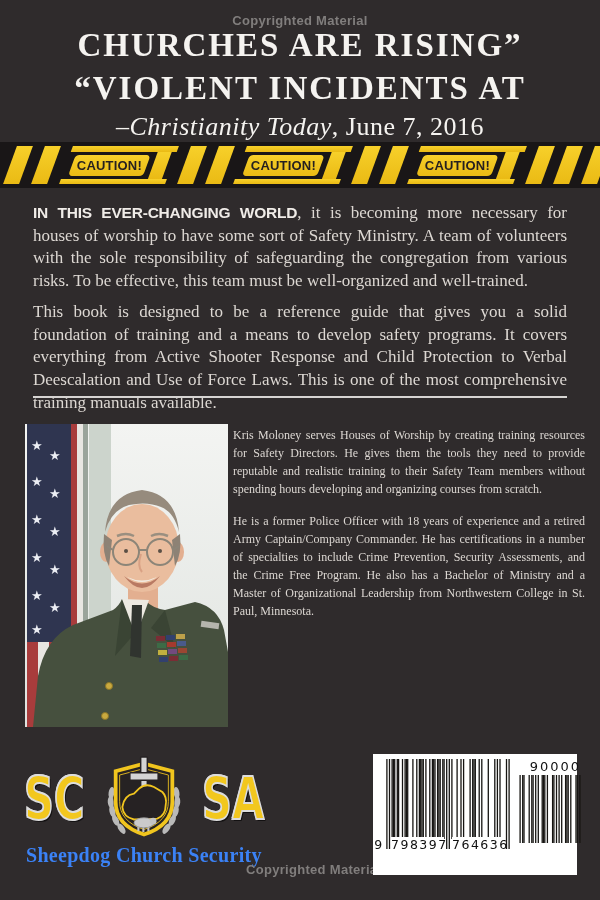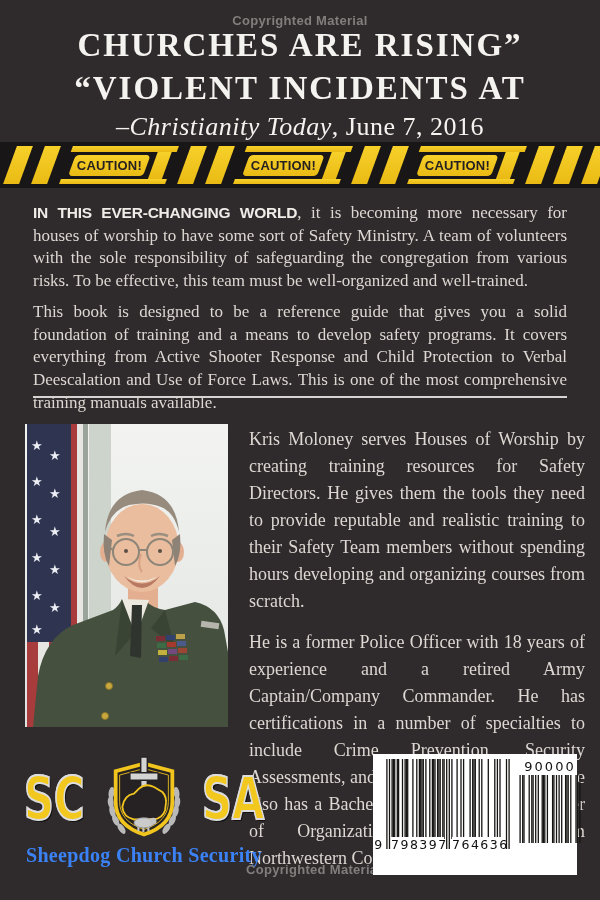--- a/index.html
+++ b/index.html
@@ -38,21 +38,21 @@
   .p1{top:202px;}
   .p2{top:301px;}
   .lead{font-family:"Liberation Sans",sans-serif;font-weight:bold;font-size:15.5px;
         letter-spacing:-.2px;color:#f0ece8;}
   .divider{position:absolute;top:396px;left:33px;right:33px;height:2px;
            background:#d6d4d2;}
 
   
   .photo{position:absolute;left:25px;top:424px;width:203px;height:303px;overflow:hidden;}
   .bio{position:absolute;left:233px;top:426px;width:352px;color:var(--c-text_light,#ddd8d3);}
-  .bio p{margin:0 0 14px 16px;text-align:justify;font-size:18px;line-height:27px;}
+  .bio p{margin:0 0 14px 0;text-align:justify;font-size:12px;line-height:18px;}
 
   
   .logo{position:absolute;left:24px;top:750px;display:flex;align-items:flex-start;gap:28px;}
   .lw{display:block;width:62px;padding-top:25px;position:relative;z-index:1;}
   .letters{display:inline-block;transform:scaleX(.72);transform-origin:left top;
       font-family:"DejaVu Sans",sans-serif;font-weight:bold;font-size:58px;line-height:48px;
       color:var(--c-logo_yellow,#f2c71e);
       -webkit-text-stroke:2px #dcdcdc;
       text-shadow:2px 2px 0 #131112, -1px -1px 0 #e6e6e6;}
   .shield-wrap{width:80px;height:94px;margin:0 -10px;position:relative;z-index:2;}
@@ -65,21 +65,21 @@
   .isbn{font-family:"DejaVu Sans",sans-serif;font-size:11px;color:#1c1c1c;
         letter-spacing:.4px;margin:0 0 3px 2px;}
   .bc-row{display:flex;align-items:flex-start;}
   .bc-main{position:relative;width:124px;}
   .bc-digits{position:absolute;left:0;top:78px;width:124px;height:14px;
              font-family:"DejaVu Sans",sans-serif;font-size:12.5px;color:#111;}
   .bc-digits span{position:absolute;top:0;background:#fff;text-align:center;letter-spacing:1.5px;}
   .d-first{left:-12px;width:10px;background:transparent!important;}
   .d-g1{left:5px;width:53px;}
   .d-g2{left:66px;width:53px;}
-  .bc-supp{margin-left:9px;width:62px;text-align:center;}
+  .bc-supp{margin-left:9px;width:62px;text-align:right;}
   .supp-num{font-family:"DejaVu Sans",sans-serif;font-size:13px;color:#111;
             letter-spacing:2px;margin-bottom:1px;}
 </style>
 </head>
 <body>
 
 <div class="page">
 
   <div class="wm wm-top">Copyrighted Material</div>
 

